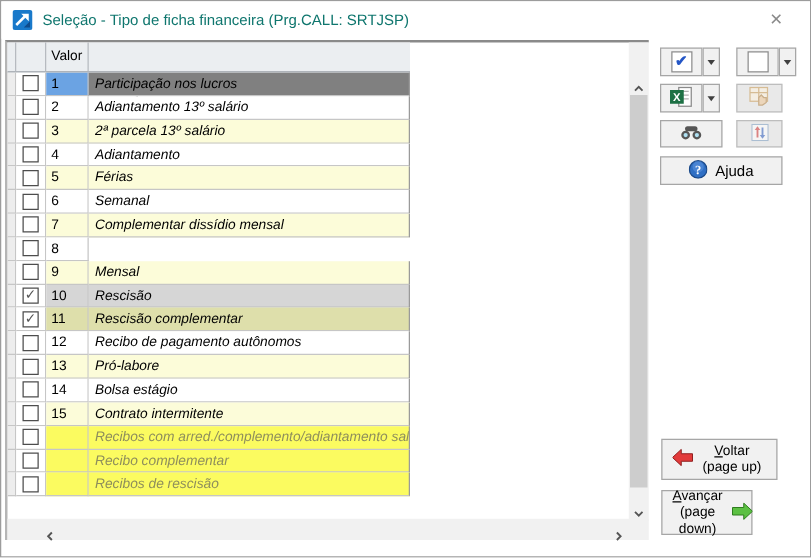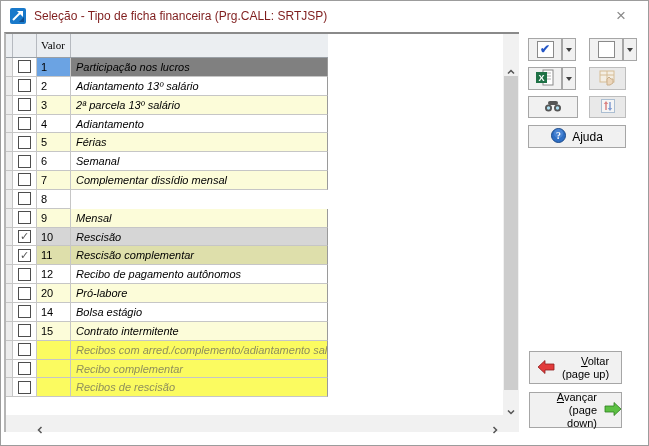--- a/index.html
+++ b/index.html
@@ -2,27 +2,27 @@
 <html style="--header-bg: #ebeef1; --focus-blue: #6ba3e3; --focus-gray: #808080; --cream: #fcfcd9; --checked-gray: #d6d6d6; --checked-olive: #dedfab; --bright-yellow: #fbfb60; --yellow-text: #8e8e5c; --check-blue: #2456c6; --excel-green: #1e7145; --red-arrow: #e23b3b; --green-arrow: #5cc043; --help-blue: #2f6fc4;"><head>
 <meta charset="utf-8">
 <style>
   html,body{margin:0;padding:0;}
   body{font-family:"Liberation Sans",sans-serif;background:#d6d6d6;}
   .window{position:relative;width:649px;height:446px;background:#fff;border:1px solid #9c9c9c;box-sizing:border-box;overflow:hidden;}
 
   
   .titlebar{position:absolute;left:0;top:0;right:0;height:30px;background:#fff;}
   .title-icon{position:absolute;left:9px;top:7px;width:16px;height:16px;}
-  .title-text{position:absolute;left:33px;top:8px;font-size:12px;color:#7f1d1d;white-space:nowrap;}
+  .title-text{position:absolute;left:33px;top:8px;font-size:12px;color:#0f766e;white-space:nowrap;}
   .close-btn{position:absolute;right:16px;top:5px;width:22px;height:20px;color:#8a8a8a;font-size:17px;line-height:20px;text-align:center;cursor:default;}
 
   
   .tablewrap{position:absolute;left:3px;top:31px;width:515px;height:400px;background:#fff;border-top:2px solid #8a8a8a;border-left:2px solid #b5b5b5;box-sizing:border-box;}
   .grid-header{position:absolute;left:0;top:0;width:322px;height:24px;display:flex;background:var(--header-bg);border-bottom:1px solid #9aa0a6;box-sizing:border-box;font-size:11px;color:#000;}
-  .grid-header>div{box-sizing:border-box;border-right:1px solid #b6bac0;padding:5px 0 4px 4px;font-family:Liberation Serif, serif;}
+  .grid-header>div{box-sizing:border-box;border-right:1px solid #b6bac0;padding:5px 0 4px 4px;}
   .h-margin{width:7px;padding:0;}
   .h-check{width:24px;}
   .h-valor{width:34px;}
   .h-desc{flex:1;border-right:1px solid #8a8a8a !important;margin-top:28px;}
 
   .rows{position:absolute;left:0;top:24px;width:322px;height:358px;overflow:hidden;}
   .trow{display:flex;height:18.85px;box-sizing:border-box;font-size:11px;color:#000;}
   .trow>div{box-sizing:border-box;border-right:1px solid #c6c6c6;border-bottom:1px solid #c6c6c6;}
   .c-margin{width:7px;background:#ededed;}
   .c-check{width:24px;background:#fff;display:flex;align-items:center;justify-content:center;}
@@ -49,21 +49,21 @@
   .h-left{position:absolute;left:31px;top:5px;}
   .h-right{position:absolute;right:21px;top:5px;}
 
   
   .btn{position:absolute;background:#f1f1f1;border:1px solid #a6a6a6;box-sizing:border-box;display:flex;align-items:center;justify-content:center;font-size:11px;color:#000;cursor:default;}
   .btn.disabled{background:#e9e9e9;border-color:#bdbdbd;}
   .btn.disabled svg{opacity:.55;}
   .drop{width:0;height:0;border-left:3.5px solid transparent;border-right:3.5px solid transparent;border-top:4px solid #404040;}
   .cb-glyph{width:15px;height:15px;border:1px solid #8a8a8a;background:#fff;text-align:center;line-height:14px;font-size:12px;font-weight:bold;color:var(--check-blue);}
   .nav-btn{justify-content:flex-start;padding-left:8px;gap:7px;}
-  .nav-label{display:flex;flex-direction:column;line-height:13px;font-size:11px;text-align:right;}
+  .nav-label{display:flex;flex-direction:column;line-height:13px;font-size:11px;text-align:center;}
   .help-label{margin-left:6px;font-size:12px;}
 </style>
 </head>
 <body>
 
 <div class="window">
 
   <div class="titlebar">
     <span class="title-icon">
       <svg width="16" height="16" viewBox="0 0 16 16">
@@ -179,21 +179,21 @@
             <span class="cb"></span>
           </div>
           <div class="c-valor">12</div>
           <div class="c-desc">Recibo de pagamento autônomos</div>
         </div>
         <div class="trow cream">
           <div class="c-margin"></div>
           <div class="c-check">
             <span class="cb"></span>
           </div>
-          <div class="c-valor">20</div>
+          <div class="c-valor">13</div>
           <div class="c-desc">Pró-labore</div>
         </div>
         <div class="trow white">
           <div class="c-margin"></div>
           <div class="c-check">
             <span class="cb"></span>
           </div>
           <div class="c-valor">14</div>
           <div class="c-desc">Bolsa estágio</div>
         </div>
@@ -337,21 +337,21 @@
       <svg width="17" height="14" viewBox="0 0 17 14">
         <path d="M0 7 L7 0.5 L7 4 L16 4 L16 10 L7 10 L7 13.5 Z" fill="#e23b3b" stroke="#8f1f1f" stroke-width="0.8"></path>
       </svg>
     </span>
     <span class="nav-label">
       <span><u>V</u><span>oltar</span></span>
       <span>(page up)</span>
     </span>
   </div>
 
-  <div class="btn nav-btn" style="left:528px;top:391px;width:93px;height:36px;">
+  <div class="btn nav-btn" style="left:528px;top:391px;width:73px;height:36px;">
     <span class="nav-label">
       <span><u>A</u><span>vançar</span></span>
       <span>(page down)</span>
     </span>
     <span>
       <svg width="17" height="14" viewBox="0 0 17 14">
         <path d="M17 7 L10 0.5 L10 4 L1 4 L1 10 L10 10 L10 13.5 Z" fill="#5cc043" stroke="#2e7d1e" stroke-width="0.8"></path>
       </svg>
     </span>
   </div>

